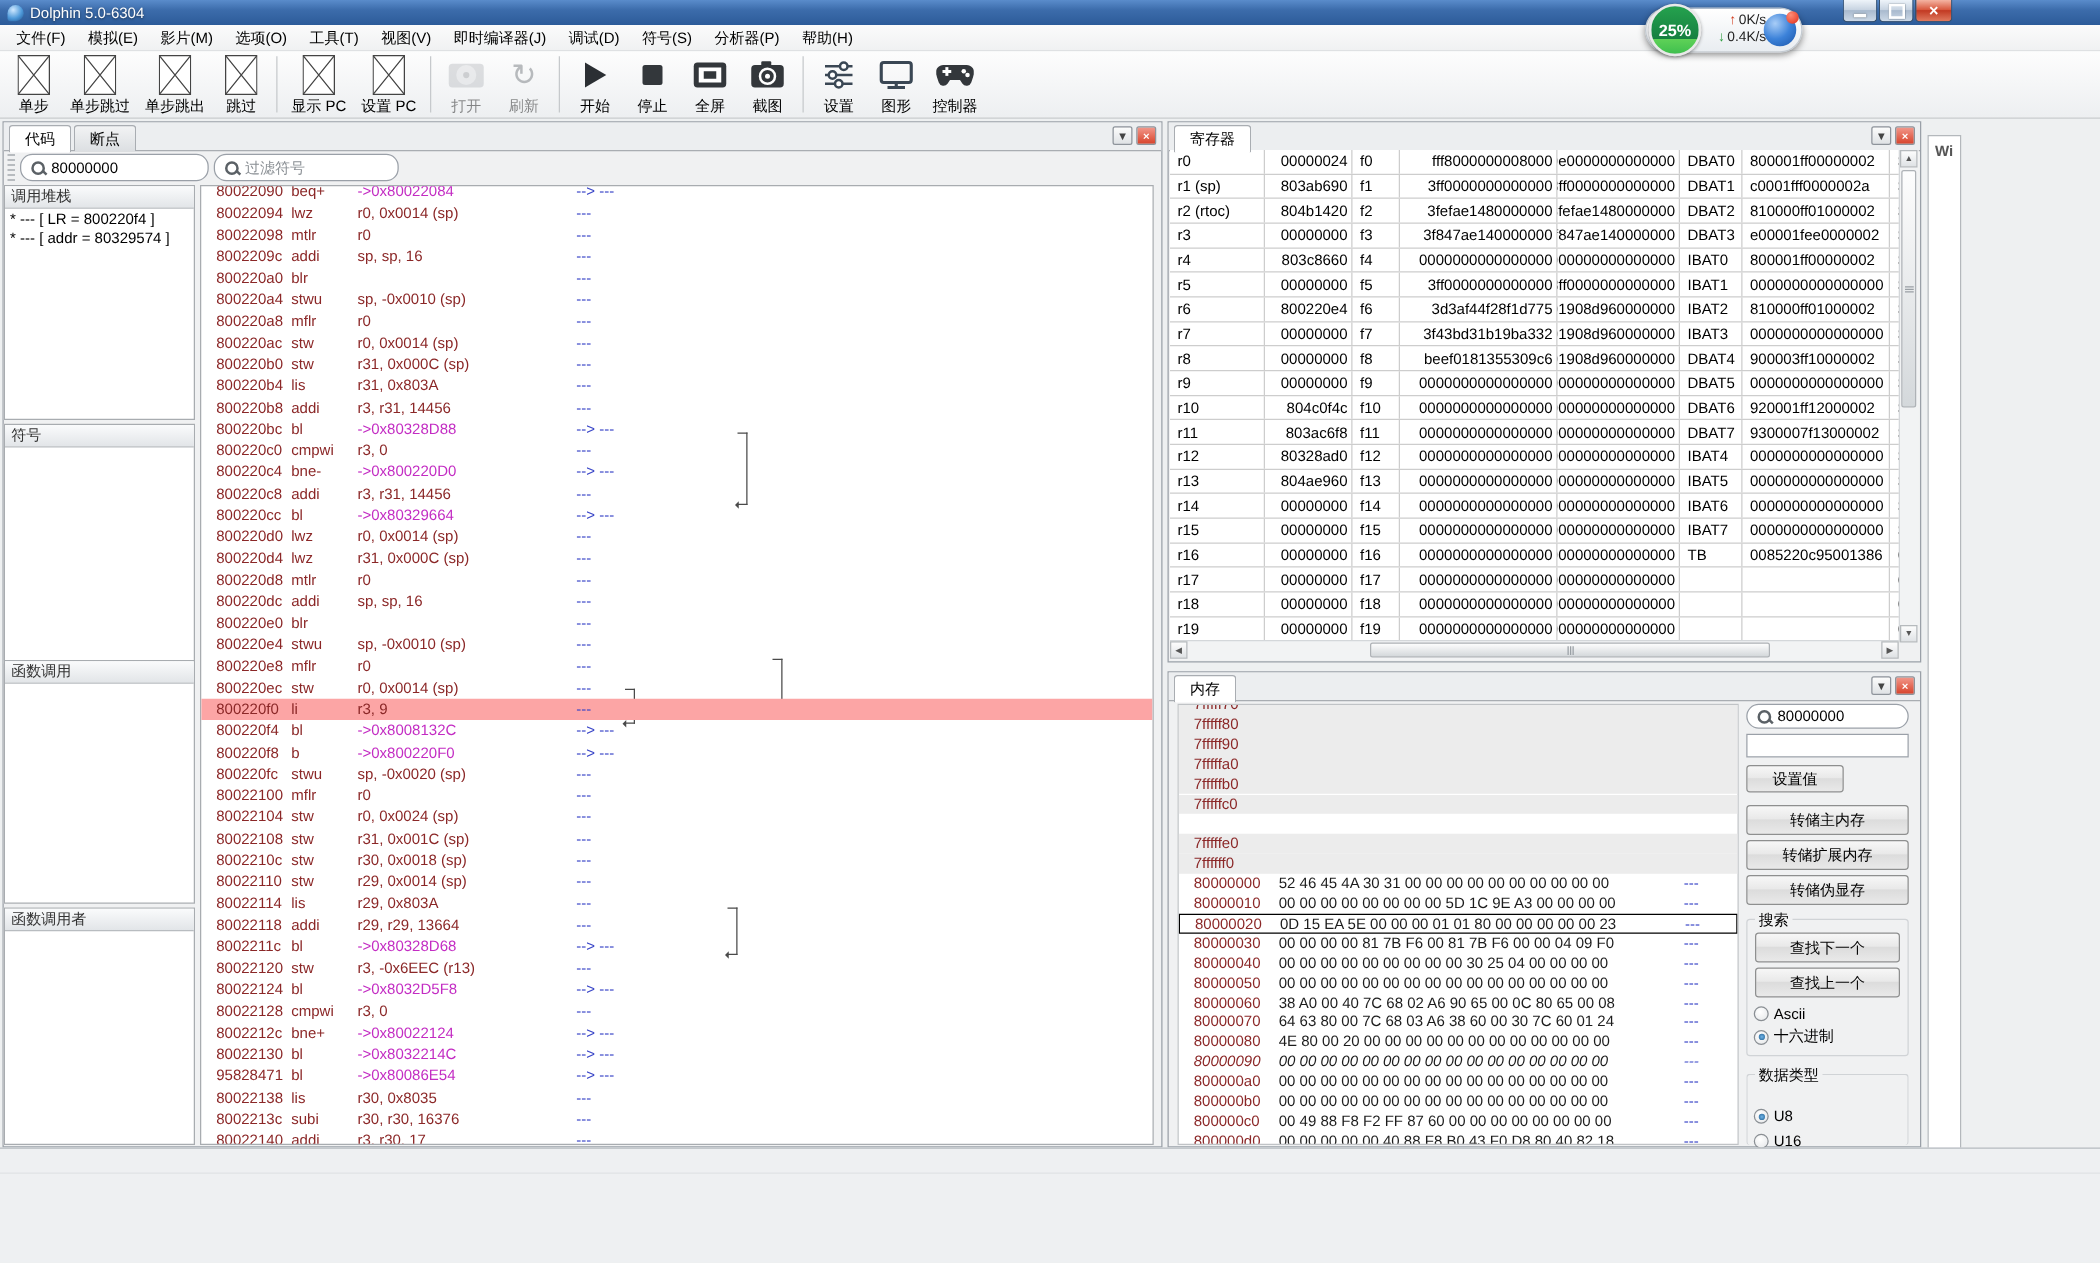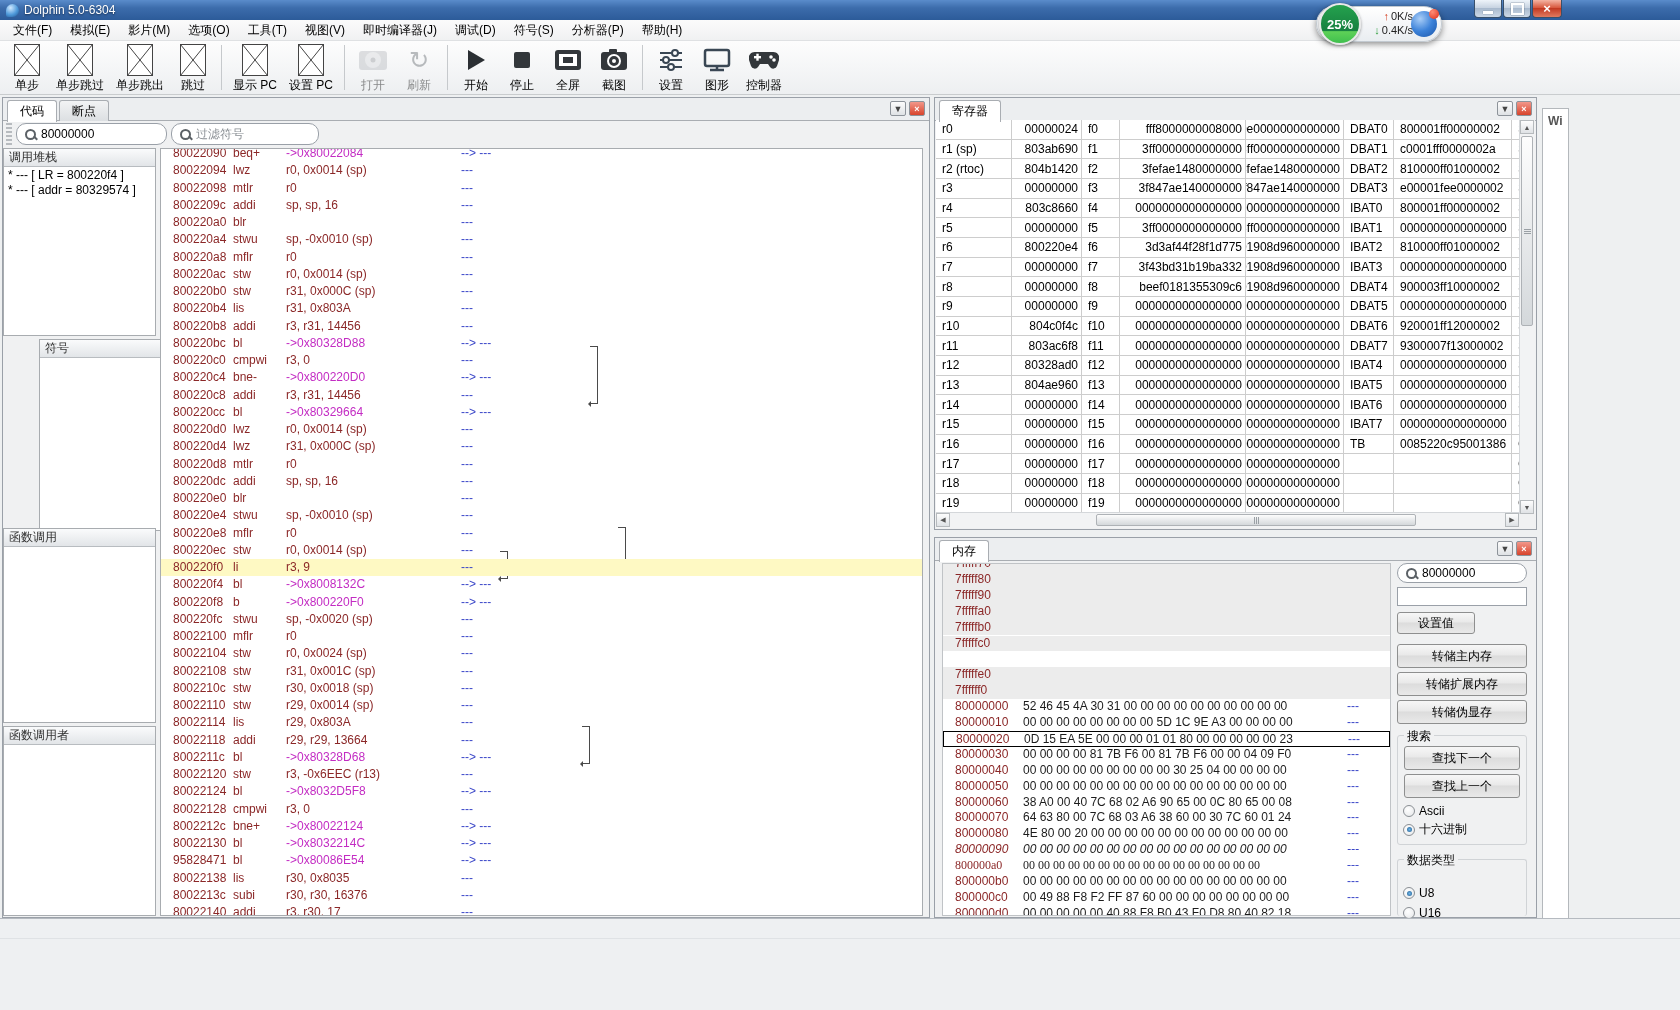--- a/index.html
+++ b/index.html
@@ -69,21 +69,21 @@
   .lens{width:7px;height:7px;border:2px solid #5b6166;border-radius:50%;position:relative;margin-right:5px;flex:none;}
   .lens::after{content:'';position:absolute;left:6px;top:6px;width:5px;height:2px;background:#5b6166;transform:rotate(45deg);}
   .searchtext{white-space:nowrap;} .placeholder{color:#8a8f94;}
   .subpanel{position:absolute;left:0;width:153px;border:1px solid #a8acb0;background:#fff;box-sizing:border-box;}
   .subhead{height:17px;line-height:17px;padding-left:5px;background:linear-gradient(#fafbfc,#e2e5e8);
     border-bottom:1px solid #b8bcc0;color:#333;}
   .cs-line{white-space:nowrap;overflow:hidden;padding:1px 0 0 4px;}
   #disasm{position:absolute;left:157px;top:50px;width:763px;height:768px;background:#fff;
     border:1px solid #a8acb0;overflow:hidden;box-sizing:border-box;}
   .drow{position:absolute;left:0;width:100%;height:17px;line-height:17px;white-space:nowrap;}
-  .drow.cur{background:#fef9c3;text-align:right;}
+  .drow.cur{background:#fca5a5;text-align:right;}
   .da{position:absolute;left:12px;color:#8b2727;}
   .dop{position:absolute;left:72px;color:#8b2727;}
   .darg{position:absolute;left:125px;color:#8b2727;}
   .darg.mag{color:#c32cc3;}
   .dnote{position:absolute;left:300px;color:#3a46c8;}
   .art{position:absolute;width:7px;border-top:1px solid #4a4a4a;border-right:1px solid #4a4a4a;border-bottom:1px solid #4a4a4a;}
   .art::after{content:'';position:absolute;left:-5px;bottom:-4px;border:3px solid transparent;border-right-color:#4a4a4a;}
   
   #regpanel{left:934px;top:97px;width:603px;height:433px;}
   #regrows{position:absolute;left:1px;top:22px;width:585px;height:394px;overflow:hidden;background:#fff;}
@@ -347,21 +347,21 @@
     </div>
   </div>
 
   <div class="subpanel" style="top:50px;height:188px;">
     <div class="subhead">调用堆栈</div>
     <div id="callstack">
         <div class="cs-line">*  ---  [ LR = 800220f4 ]</div>
         <div class="cs-line">*  ---  [ addr = 80329574 ]</div>
       </div>
   </div>
-  <div class="subpanel" style="top:241px;height:192px;margin-left:36px;">
+  <div class="subpanel" style="top:241px;height:192px;">
     <div class="subhead">符号</div>
   </div>
   <div class="subpanel" style="top:628px;height:190px;">
     <div class="subhead">函数调用者</div>
   </div>
   <div class="subpanel" style="top:430px;height:195px;">
     <div class="subhead">函数调用</div>
   </div>
 
   <div id="disasm">
@@ -964,21 +964,21 @@
       <div class="mrow" style="top: 262.3px;">
         <span class="ma">80000080</span>
         <span class="mb">4E 80 00 20 00 00 00 00 00 00 00 00 00 00 00 00</span>
         <span class="mn">---</span>
       </div>
       <div class="mrow" style="top: 278.2px; font-style: italic;">
         <span class="ma">80000090</span>
         <span class="mb">00 00 00 00 00 00 00 00 00 00 00 00 00 00 00 00</span>
         <span class="mn">---</span>
       </div>
-      <div class="mrow" style="top: 294.1px; font-family: Liberation Serif, serif;">
+      <div class="mrow" style="top: 294.1px;">
         <span class="ma">800000a0</span>
         <span class="mb">00 00 00 00 00 00 00 00 00 00 00 00 00 00 00 00</span>
         <span class="mn">---</span>
       </div>
       <div class="mrow" style="top: 310px;">
         <span class="ma">800000b0</span>
         <span class="mb">00 00 00 00 00 00 00 00 00 00 00 00 00 00 00 00</span>
         <span class="mn">---</span>
       </div>
       <div class="mrow" style="top: 325.9px;">

